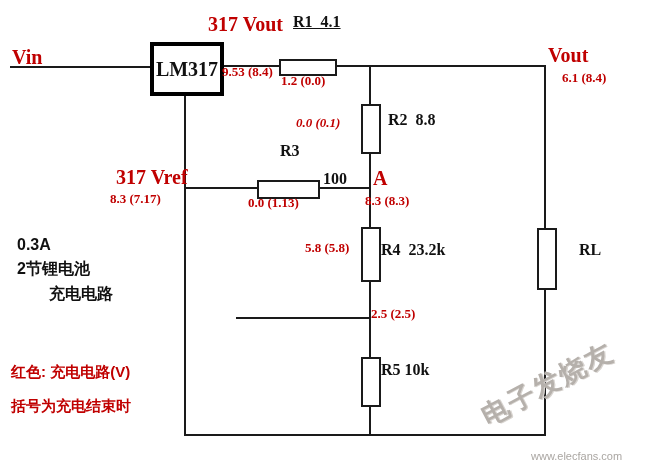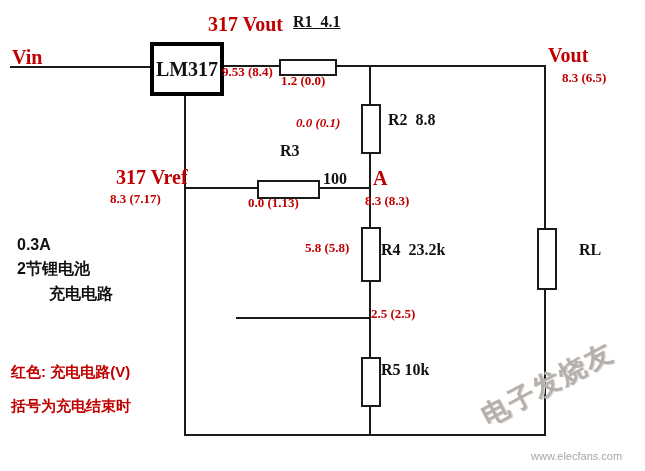--- a/index.html
+++ b/index.html
@@ -78,21 +78,21 @@
   <span class="txt lbl" style="left:293px;top:13px;text-decoration:underline;">R1  4.1</span>
   <span class="txt lbl" style="left:388px;top:111px;">R2  8.8</span>
   <span class="txt lbl" style="left:280px;top:142px;">R3</span>
   <span class="txt lbl" style="left:323px;top:170px;">100</span>
   <span class="txt lbl" style="left:381px;top:241px;">R4  23.2k</span>
   <span class="txt lbl" style="left:381px;top:361px;">R5 10k</span>
   <span class="txt lbl" style="left:579px;top:241px;">RL</span>
 
   <span class="txt val" style="left:222px;top:25px;margin-top:40px;">9.53 (8.4)</span>
   <span class="txt val" style="left:281px;top:74px;text-align:center;">1.2 (0.0)</span>
-  <span class="txt val" style="left:562px;top:71px;">8.3 (6.5)</span>
+  <span class="txt val" style="left:562px;top:71px;">6.1 (8.4)</span>
   <span class="txt val" style="left:296px;top:116px;font-style:italic;">0.0 (0.1)</span>
   <span class="txt val" style="left:110px;top:192px;">8.3 (7.17)</span>
   <span class="txt val" style="left:248px;top:196px;">0.0 (1.13)</span>
   <span class="txt val" style="left:365px;top:194px;">8.3 (8.3)</span>
   <span class="txt val" style="left:305px;top:241px;">5.8 (5.8)</span>
   <span class="txt val" style="left:371px;top:307px;">2.5 (2.5)</span>
 
   <span class="txt cn" style="left:17px;top:236px;">0.3A</span>
   <span class="txt cn" style="left:17px;top:260px;">2节锂电池</span>
   <span class="txt cn" style="left:19px;top:285px;margin-left:30px;">充电电路</span>

